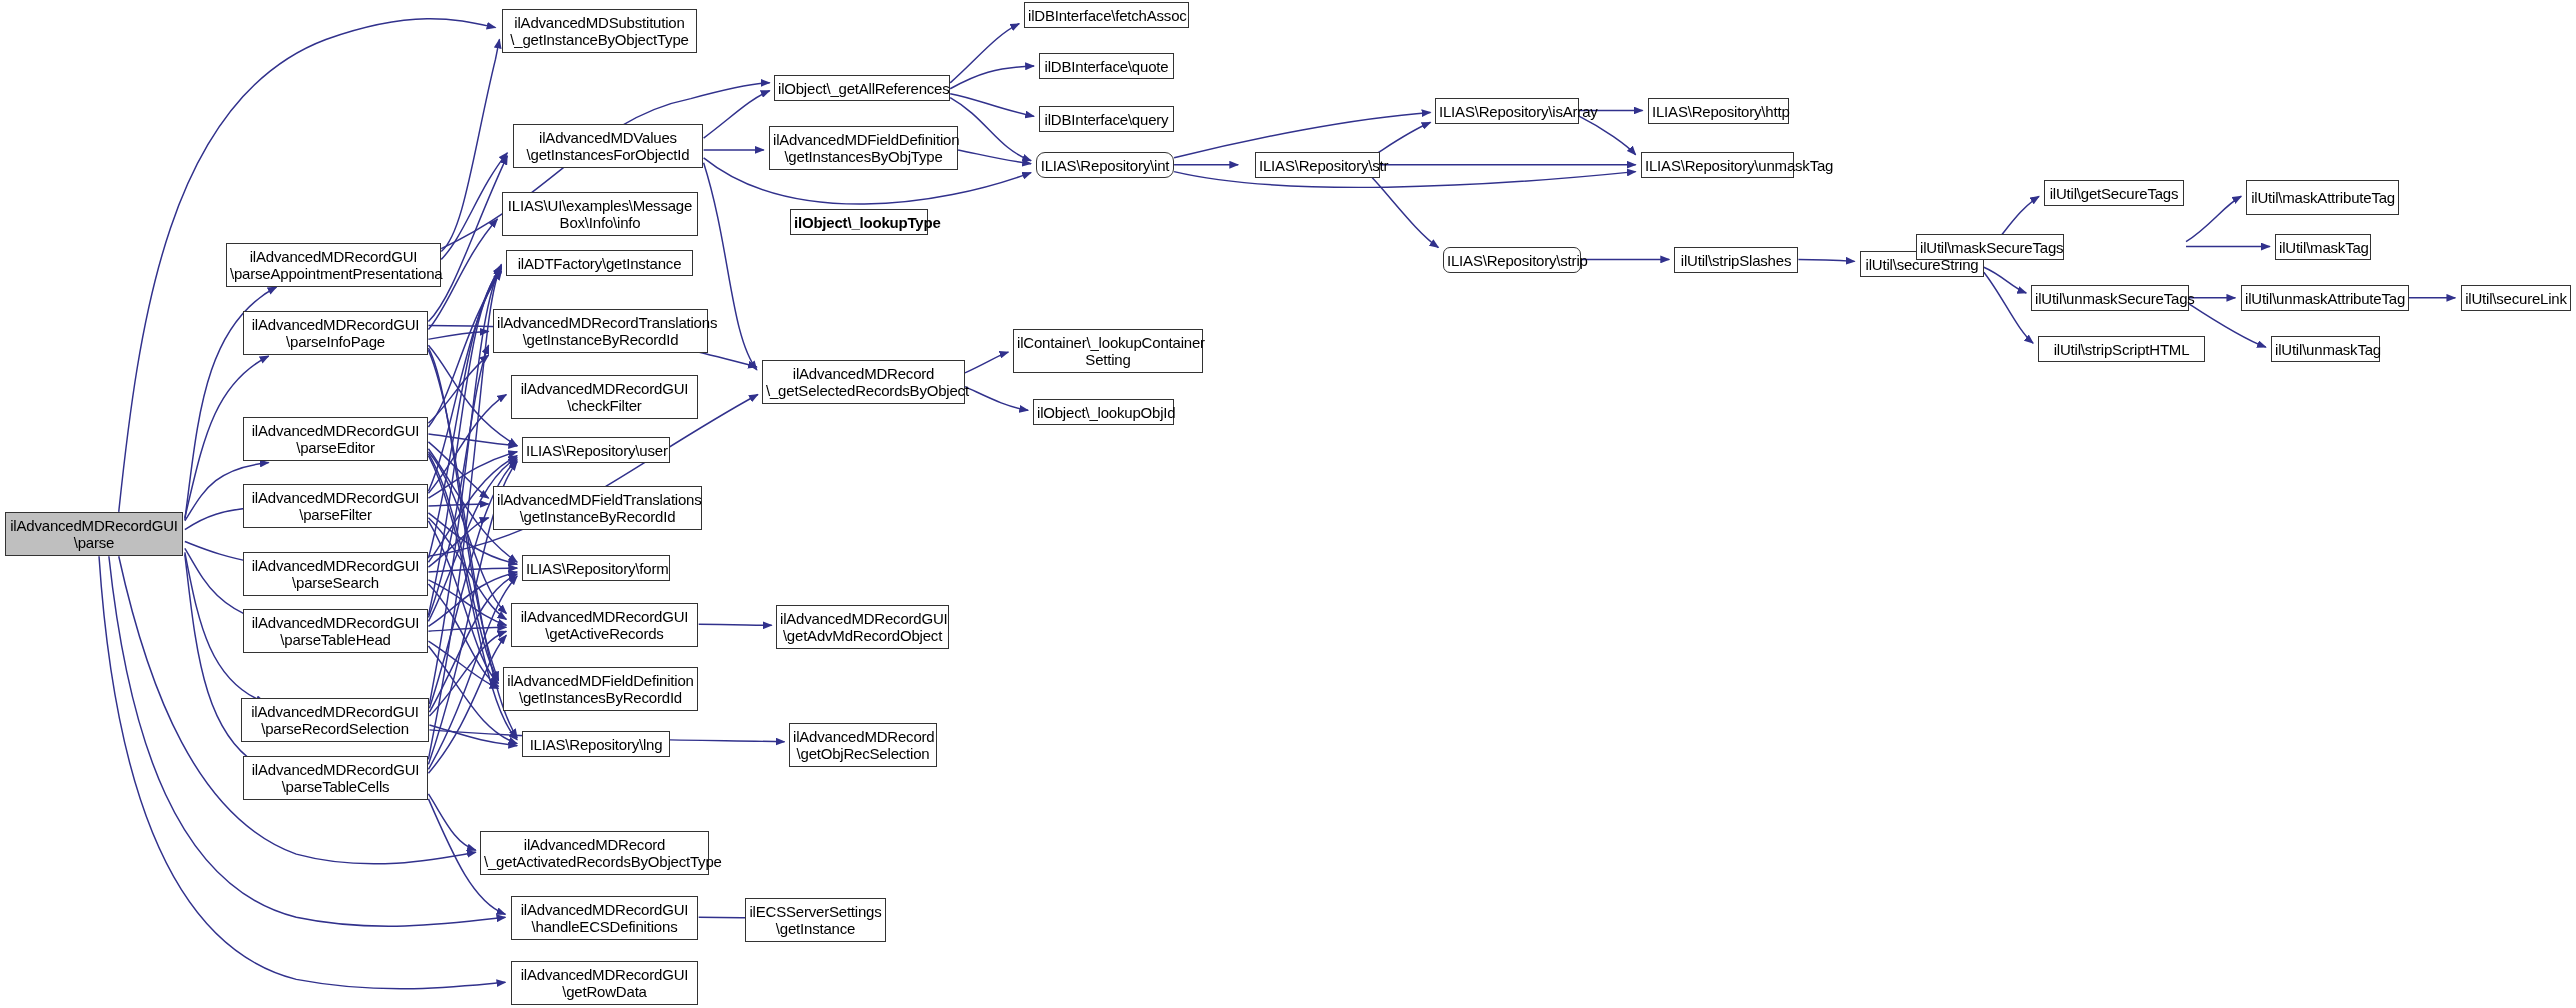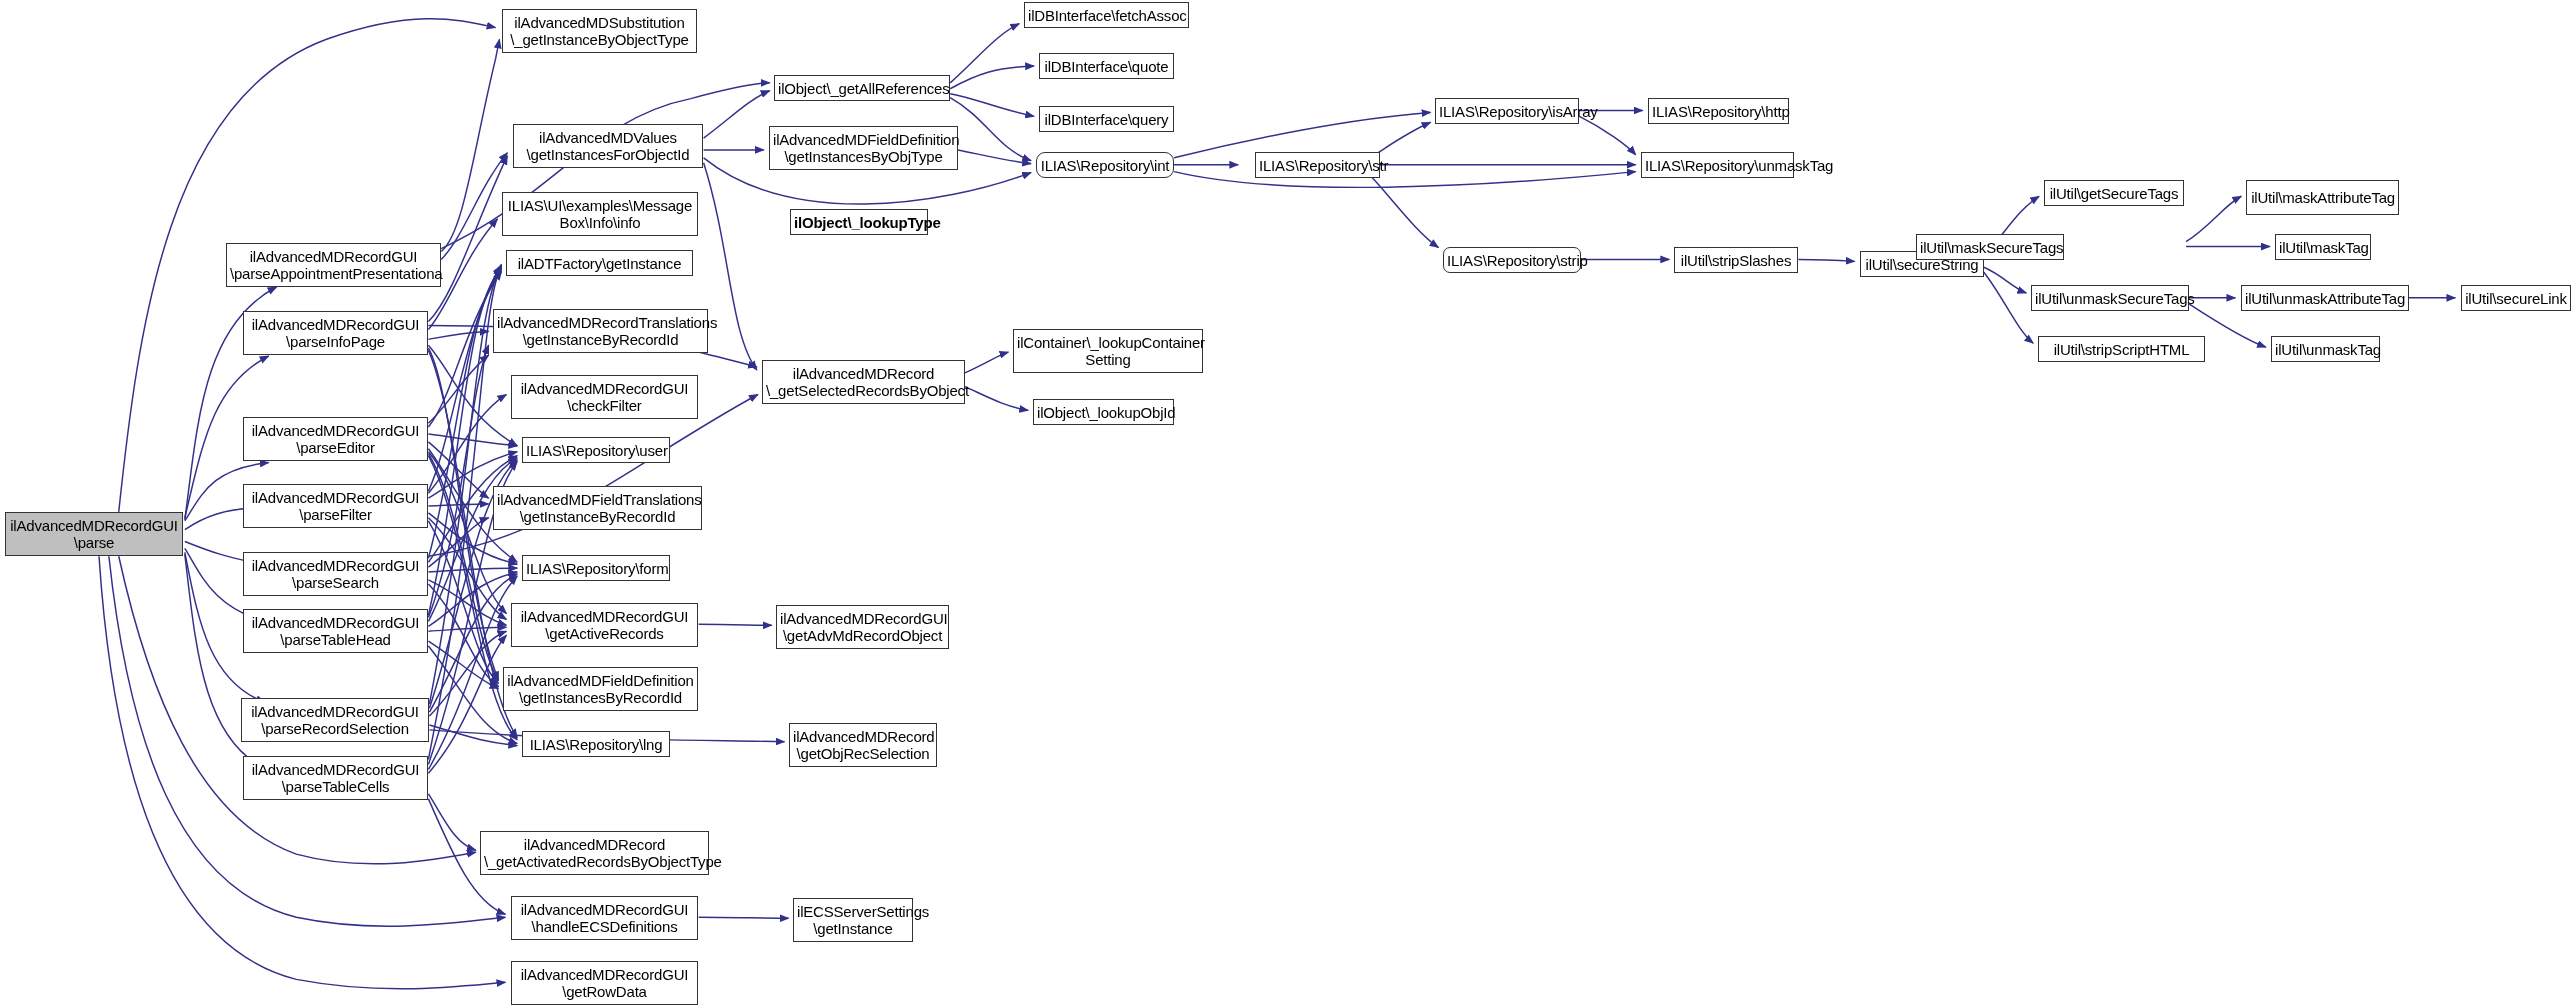--- a/index.html
+++ b/index.html
@@ -208,21 +208,21 @@
       <div class="node" style="left: 774px; top: 75px; width: 176px; height: 26px;"><span class="lbl">ilObject\_getAllReferences</span></div>
       <div class="node" style="left: 769px; top: 126px; width: 189px; height: 44px;"><span class="lbl">ilAdvancedMDFieldDefinition
 \getInstancesByObjType</span></div>
       <div class="node" style="left: 790px; top: 209px; width: 138px; height: 26px; font-weight: bold;"><span class="lbl">ilObject\_lookupType</span></div>
       <div class="node" style="left: 762px; top: 360px; width: 203px; height: 44px;"><span class="lbl">ilAdvancedMDRecord
 \_getSelectedRecordsByObject</span></div>
       <div class="node" style="left: 776px; top: 605px; width: 173px; height: 44px;"><span class="lbl">ilAdvancedMDRecordGUI
 \getAdvMdRecordObject</span></div>
       <div class="node" style="left: 789px; top: 723px; width: 148px; height: 44px;"><span class="lbl">ilAdvancedMDRecord
 \getObjRecSelection</span></div>
-      <div class="node" style="left: 793px; top: 898px; width: 120px; height: 44px;"><span class="lbl">ilECSServerSettings
+      <div class="node" style="left: 745px; top: 898px; width: 141px; height: 44px;"><span class="lbl">ilECSServerSettings
 \getInstance</span></div>
       <div class="node" style="left: 1024px; top: 2px; width: 165px; height: 26px;"><span class="lbl">ilDBInterface\fetchAssoc</span></div>
       <div class="node" style="left: 1039px; top: 53px; width: 135px; height: 26px;"><span class="lbl">ilDBInterface\quote</span></div>
       <div class="node" style="left: 1039px; top: 106px; width: 135px; height: 26px;"><span class="lbl">ilDBInterface\query</span></div>
       <div class="node" style="left: 1036px; top: 152px; width: 138px; height: 26px; border-radius: 9px;"><span class="lbl">ILIAS\Repository\int</span></div>
       <div class="node" style="left: 1013px; top: 329px; width: 190px; height: 44px;"><span class="lbl">ilContainer\_lookupContainer
 Setting</span></div>
       <div class="node" style="left: 1033px; top: 399px; width: 141px; height: 26px;"><span class="lbl">ilObject\_lookupObjId</span></div>
       <div class="node" style="left: 1243px; top: 152px; width: 125px; height: 26px; margin-left: 12px;"><span class="lbl">ILIAS\Repository\str</span></div>
       <div class="node" style="left: 1435px; top: 98px; width: 144px; height: 26px;"><span class="lbl">ILIAS\Repository\isArray</span></div>

